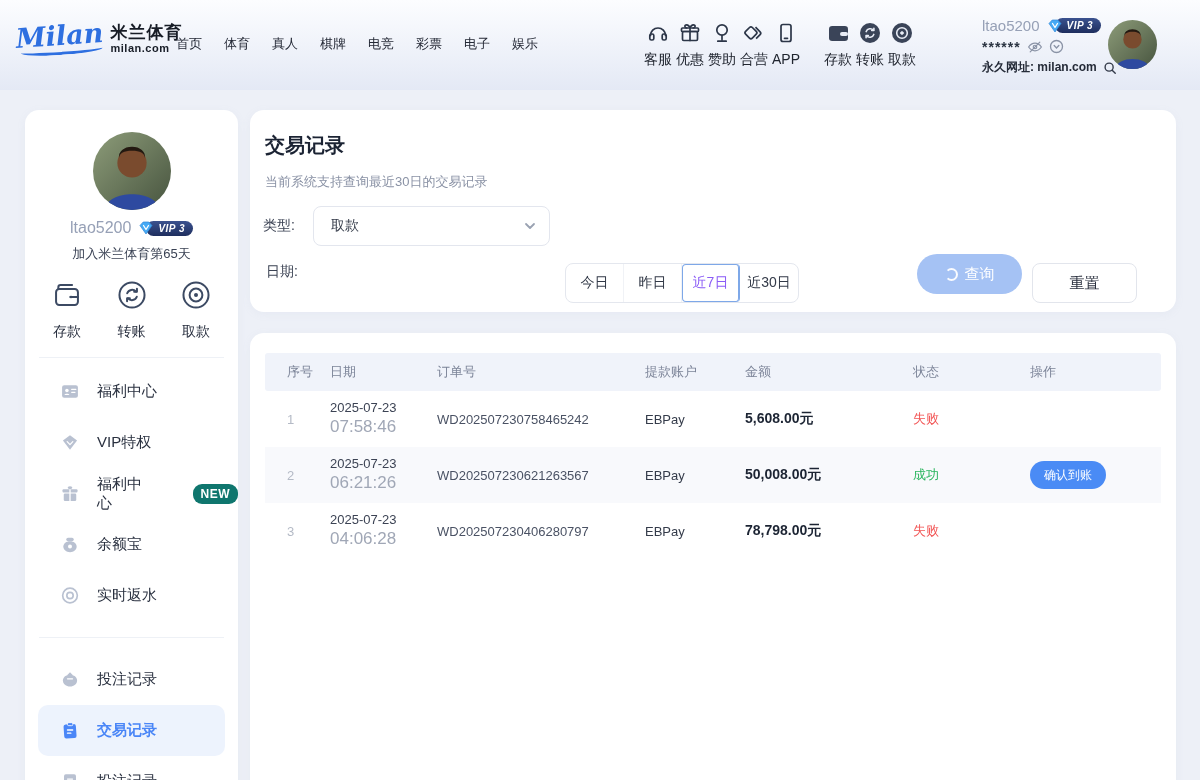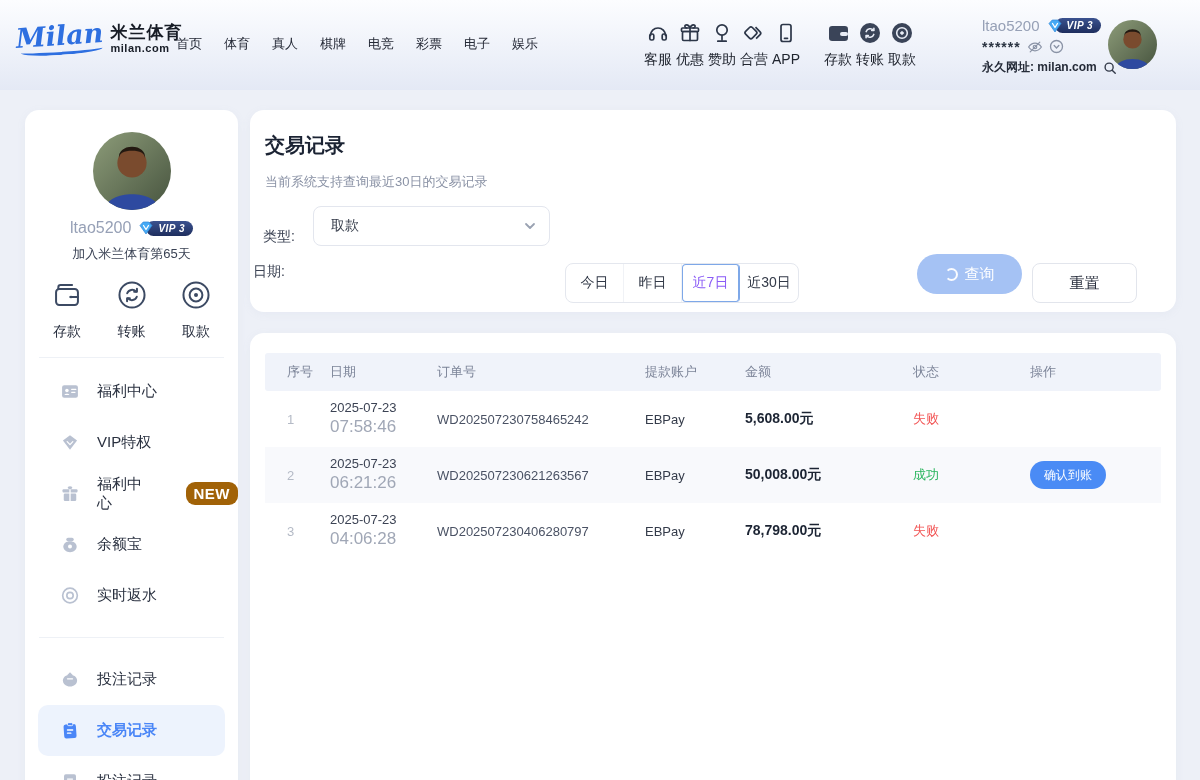--- a/index.html
+++ b/index.html
@@ -46,32 +46,32 @@
   .sb-quick{display:flex;justify-content:space-between;padding:0 26px;margin-top:16px;}
   .sb-q{display:flex;flex-direction:column;align-items:center;gap:8px;cursor:pointer;}
   .sb-q .ic{color:#3c4a63;}
   .sb-q .lb{font-size:14px;color:#262d3d;}
   .sb-div{height:1px;background:#eef1f6;margin:16px 14px 4px 14px;}
   .sb-menu{padding-top:4px;}
   .sb-item{height:51px;display:flex;align-items:center;gap:17px;padding-left:35px;cursor:pointer;font-size:15px;color:#2a3140;}
   .sb-item .ic{color:#b9c1d1;display:flex;width:20px;justify-content:center;}
   .sb-item.active{margin:0 13px;padding-left:22px;border-radius:10px;background:#edf3fd;color:#4a86f7;font-weight:bold;}
   .sb-item.active .ic{color:#4a86f7;}
-  .new-badge{background:#a16207;color:#fff;font-size:15px;font-weight:bold;border-radius:9px;
+  .new-badge{background:#0f766e;color:#fff;font-size:12px;font-weight:bold;border-radius:9px;
     padding:3px 8px;margin-left:20px;letter-spacing:.5px;}
   .sb-menu2{padding-top:12px;}
 
   
   .filter-card{position:absolute;left:250px;top:110px;width:926px;height:202px;background:#fff;border-radius:14px;
     box-shadow:0 2px 10px rgba(140,155,190,.07);}
   .m-title{position:absolute;left:15px;top:22px;font-size:20px;font-weight:bold;color:#1b2333;}
   .m-sub{position:absolute;left:15px;top:63px;font-size:13px;color:#8a92a5;}
-  .f-row{position:absolute;display:flex;align-items:flex-end;}
+  .f-row{position:absolute;display:flex;align-items:center;}
   .f-row.type{left:13px;top:96px;}
-  .f-row.date{left:3px;top:153px;flex-direction:column;}
+  .f-row.date{left:16px;top:153px;flex-direction:column;}
   .f-label{width:50px;font-size:14px;color:#3c4354;}
   .select-box,.date-box{width:237px;height:40px;border:1px solid #e3e6ee;border-radius:8px;background:#fff;
     display:flex;align-items:center;padding:0 12px 0 17px;cursor:pointer;}
   .select-box .val,.date-box .val{flex:1;font-size:14px;color:#333a48;}
   .seg-group{position:absolute;left:315px;top:153px;display:flex;height:40px;border:1px solid #e4e7ee;
     border-radius:8px;background:#fff;overflow:hidden;}
   .seg{width:58px;display:flex;align-items:center;justify-content:center;font-size:14px;color:#333a48;
     cursor:pointer;border-right:1px solid #f0f2f6;}
   .seg:last-child{border-right:none;}
   .seg.active{color:#8b5cf6;box-shadow:inset 0 0 0 1px #7ea8e8;border-radius:4px;border-right:1px solid #7ea8e8;}

